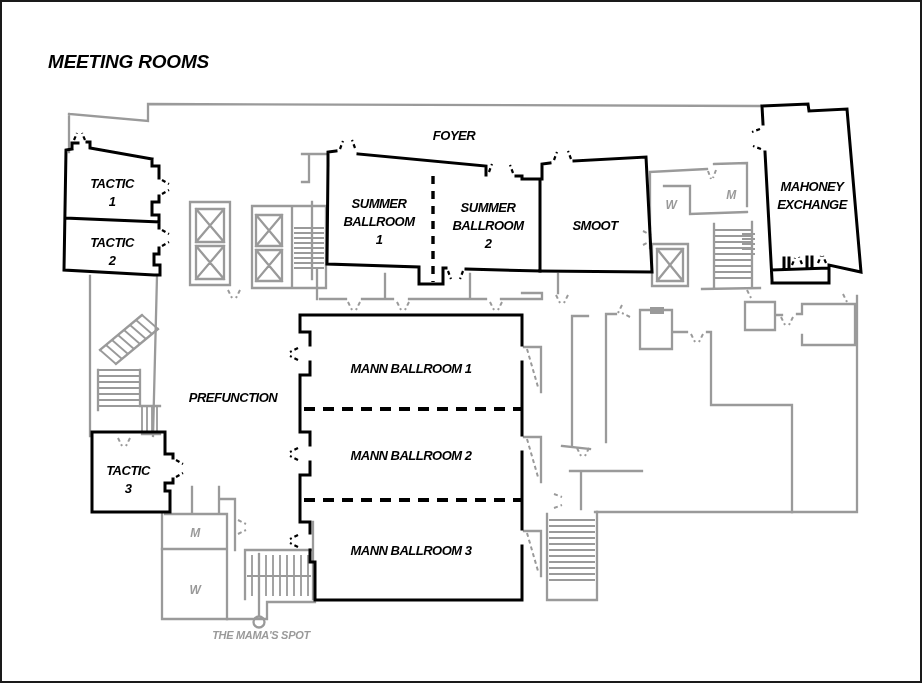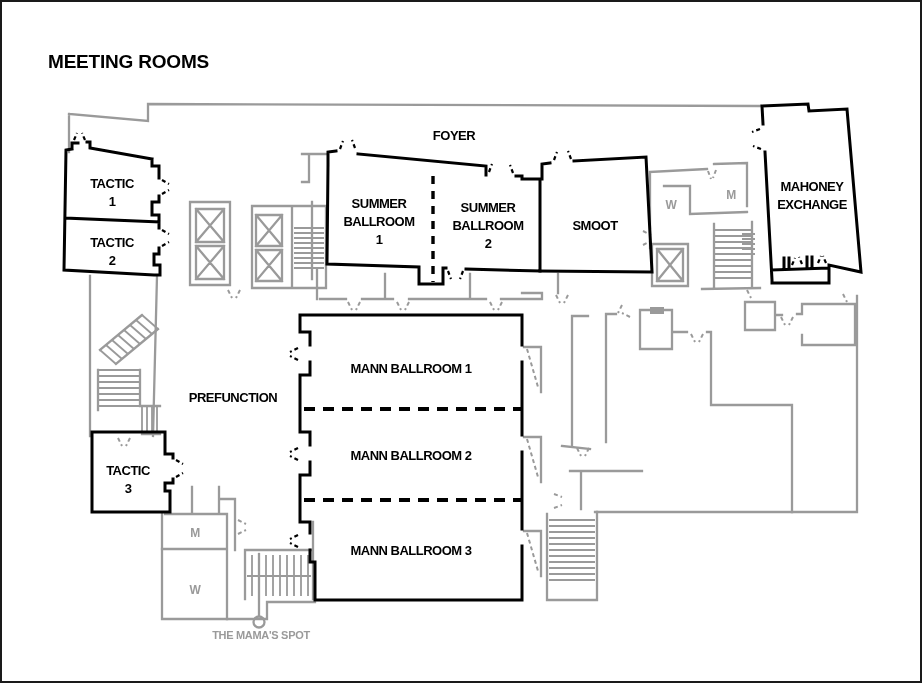--- a/index.html
+++ b/index.html
@@ -4,20 +4,21 @@
 <style>
   html,body{margin:0;padding:0;background:#fff;}
   .canvas{
     position:relative;
     width:922px;height:683px;
     box-sizing:border-box;
     border:2px solid #1a1a1a;
     background:#ffffff;
     font-family:"Liberation Sans", sans-serif;
     overflow:hidden;
+    font-style:italic;
   }
   svg{position:absolute;left:0;top:0;}
   .blk{stroke:#000;stroke-width:3;fill:none;stroke-linecap:square;}
   .gry{stroke:#9a9a9a;stroke-width:2.3;fill:none;stroke-linecap:square;}
   .gry-thin{stroke:#9a9a9a;stroke-width:1.8;fill:none;stroke-linecap:butt;}
   .dash-blk{stroke:#000;stroke-width:4.2;fill:none;stroke-dasharray:11 8;}
   .dash-div{stroke:#000;stroke-width:3.4;fill:none;stroke-dasharray:8 7;}
   .door-b{stroke:#000;stroke-width:2.2;fill:none;stroke-dasharray:4 3;stroke-linecap:butt;}
   .door-g{stroke:#9a9a9a;stroke-width:2;fill:none;stroke-dasharray:4 3;stroke-linecap:butt;}
   .lbl{font-weight:bold;font-size:13px;letter-spacing:-0.5px;fill:#000;text-anchor:middle;}

